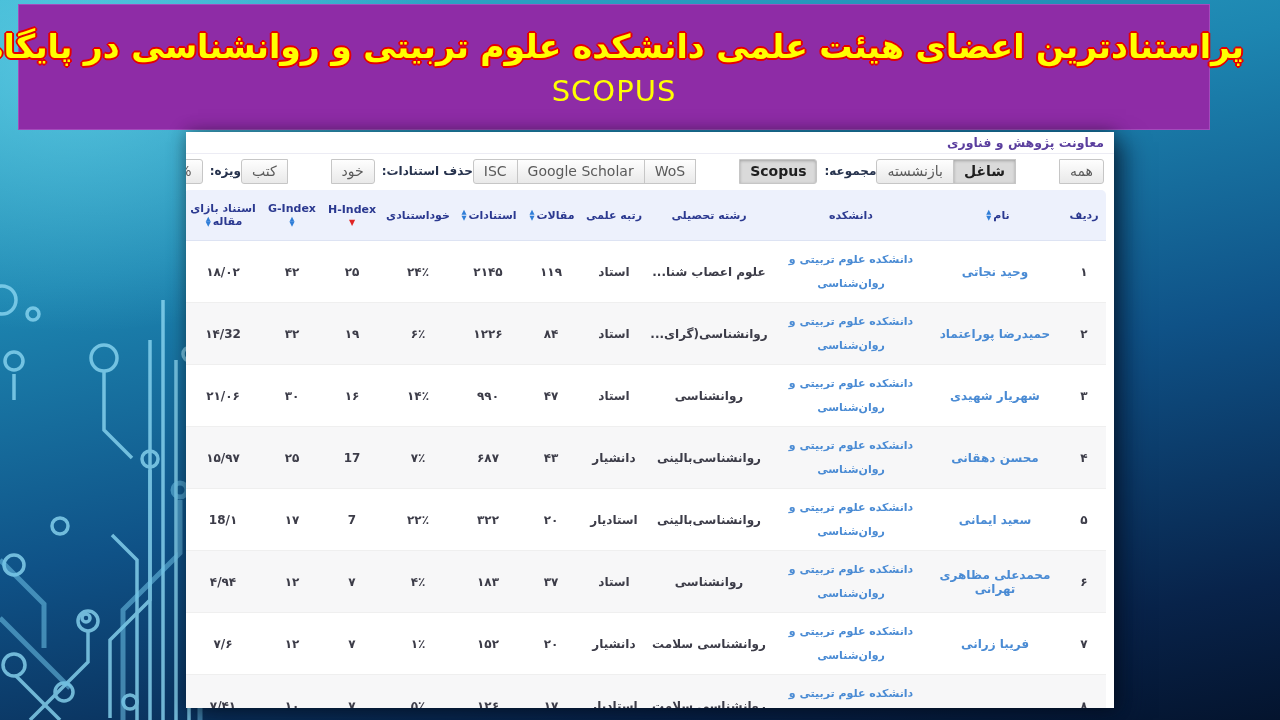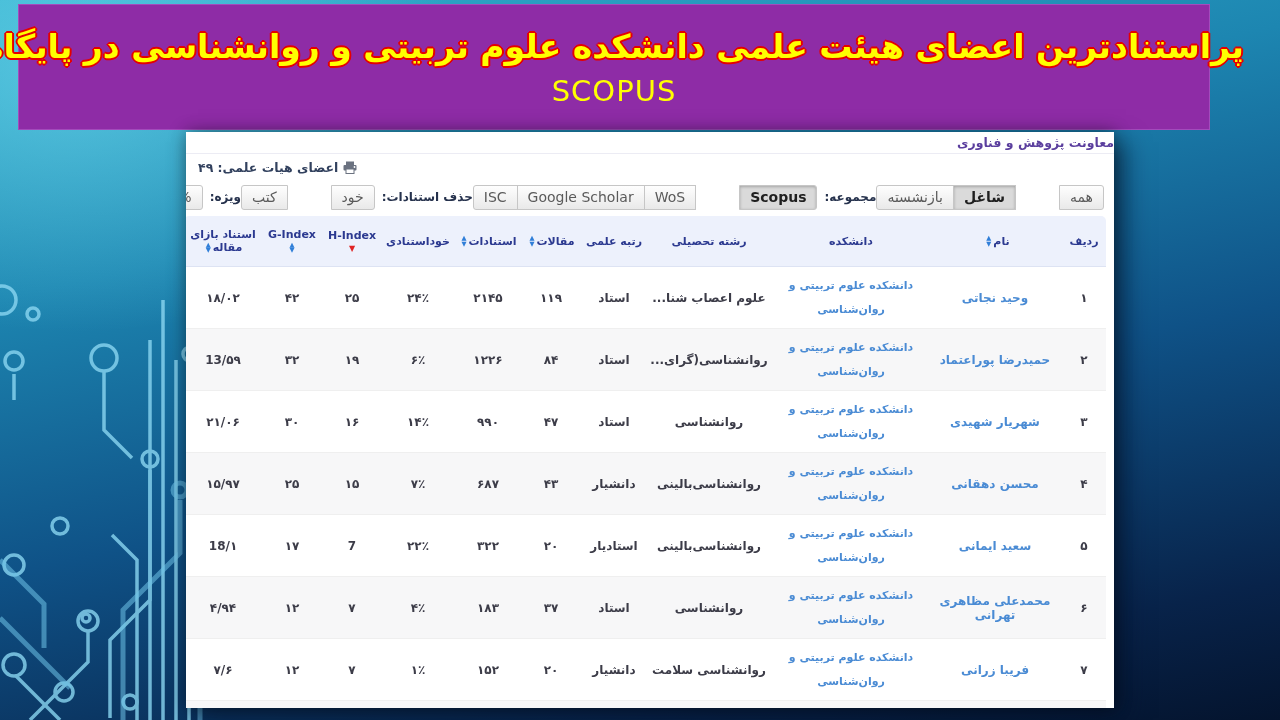--- a/index.html
+++ b/index.html
@@ -34,21 +34,21 @@
     color:var(--banner_title,#ffff00);font-size:29px;font-weight:400;letter-spacing:1px;
   }
 
   
   .panel{
     position:absolute;left:186px;top:132px;width:928px;height:576px;
     background:#fff;box-sizing:border-box;overflow:hidden;
     box-shadow:0 0 16px rgba(0,0,0,.40),12px 10px 22px rgba(3,18,44,.55);
   }
   .vc-header{
-    height:21px;line-height:21px;padding:0 0;text-align:right;
+    height:21px;line-height:21px;padding:0 10px;text-align:right;
     color:var(--vc_text,#5b3f9e);font-size:12.5px;font-weight:700;
     border-bottom:1px solid #ececf4;
   }
   .print-row{
     height:26px;display:flex;align-items:center;justify-content:flex-end;
     gap:5px;padding:0 12px;direction:rtl;
   }
   .print-row span{color:#32415e;font-size:12.5px;font-weight:700;}
 
   
@@ -139,29 +139,20 @@
 
   <div class="banner">
     <div class="banner-title" dir="rtl">پراستنادترین اعضای هیئت علمی دانشکده علوم تربیتی و روانشناسی در پایگاه</div>
     <div class="banner-subtitle">SCOPUS</div>
   </div>
 
   <div class="panel" dir="rtl">
 
     <div class="vc-header">معاونت پژوهش و فناوری</div>
 
-    <div class="print-row">
-      <svg width="14" height="13" viewBox="0 0 14 13">
-        <rect x="3" y="0.5" width="8" height="3.5" fill="#6b7280"></rect>
-        <rect x="0.5" y="4" width="13" height="5.5" rx="1" fill="#6b7280"></rect>
-        <rect x="3" y="8" width="8" height="4.5" fill="#fff" stroke="#6b7280"></rect>
-        <circle cx="11.5" cy="6" r="0.9" fill="#fff"></circle>
-      </svg>
-      <span>اعضای هیات علمی: ۴۹</span>
-    </div>
 
     <div class="toolbar">
       <div class="cluster">
         <div class="btn-group">
             <button class="tb-btn">همه</button>
             <button class="tb-btn selected">شاغل</button>
             <button class="tb-btn">بازنشسته</button>
           </div>
       </div>
       <div class="cluster">
@@ -240,21 +231,21 @@
               <td class="w-num">۲</td>
               <td class="w-name name-cell"><a>حمیدرضا پوراعتماد</a></td>
               <td class="w-faculty faculty-cell"><a>دانشکده علوم تربیتی و روان‌شناسی</a></td>
               <td class="w-field">روانشناسی(گرای...</td>
               <td class="w-rank">استاد</td>
               <td class="w-articles">۸۴</td>
               <td class="w-citations">۱۲۲۶</td>
               <td class="w-self">۶٪</td>
               <td class="w-h">۱۹</td>
               <td class="w-g">۳۲</td>
-              <td class="w-cpa">13/۵۹</td>
+              <td class="w-cpa">۱۴/32</td>
             </tr>
             <tr>
               <td class="w-num">۳</td>
               <td class="w-name name-cell"><a>شهریار شهیدی</a></td>
               <td class="w-faculty faculty-cell"><a>دانشکده علوم تربیتی و روان‌شناسی</a></td>
               <td class="w-field">روانشناسی</td>
               <td class="w-rank">استاد</td>
               <td class="w-articles">۴۷</td>
               <td class="w-citations">۹۹۰</td>
               <td class="w-self">۱۴٪</td>
@@ -264,21 +255,21 @@
             </tr>
             <tr>
               <td class="w-num">۴</td>
               <td class="w-name name-cell"><a>محسن دهقانی</a></td>
               <td class="w-faculty faculty-cell"><a>دانشکده علوم تربیتی و روان‌شناسی</a></td>
               <td class="w-field">روانشناسی‌بالینی</td>
               <td class="w-rank">دانشیار</td>
               <td class="w-articles">۴۳</td>
               <td class="w-citations">۶۸۷</td>
               <td class="w-self">۷٪</td>
-              <td class="w-h">۱۵</td>
+              <td class="w-h">17</td>
               <td class="w-g">۲۵</td>
               <td class="w-cpa">۱۵/۹۷</td>
             </tr>
             <tr>
               <td class="w-num">۵</td>
               <td class="w-name name-cell"><a>سعید ایمانی</a></td>
               <td class="w-faculty faculty-cell"><a>دانشکده علوم تربیتی و روان‌شناسی</a></td>
               <td class="w-field">روانشناسی‌بالینی</td>
               <td class="w-rank">استادیار</td>
               <td class="w-articles">۲۰</td>

